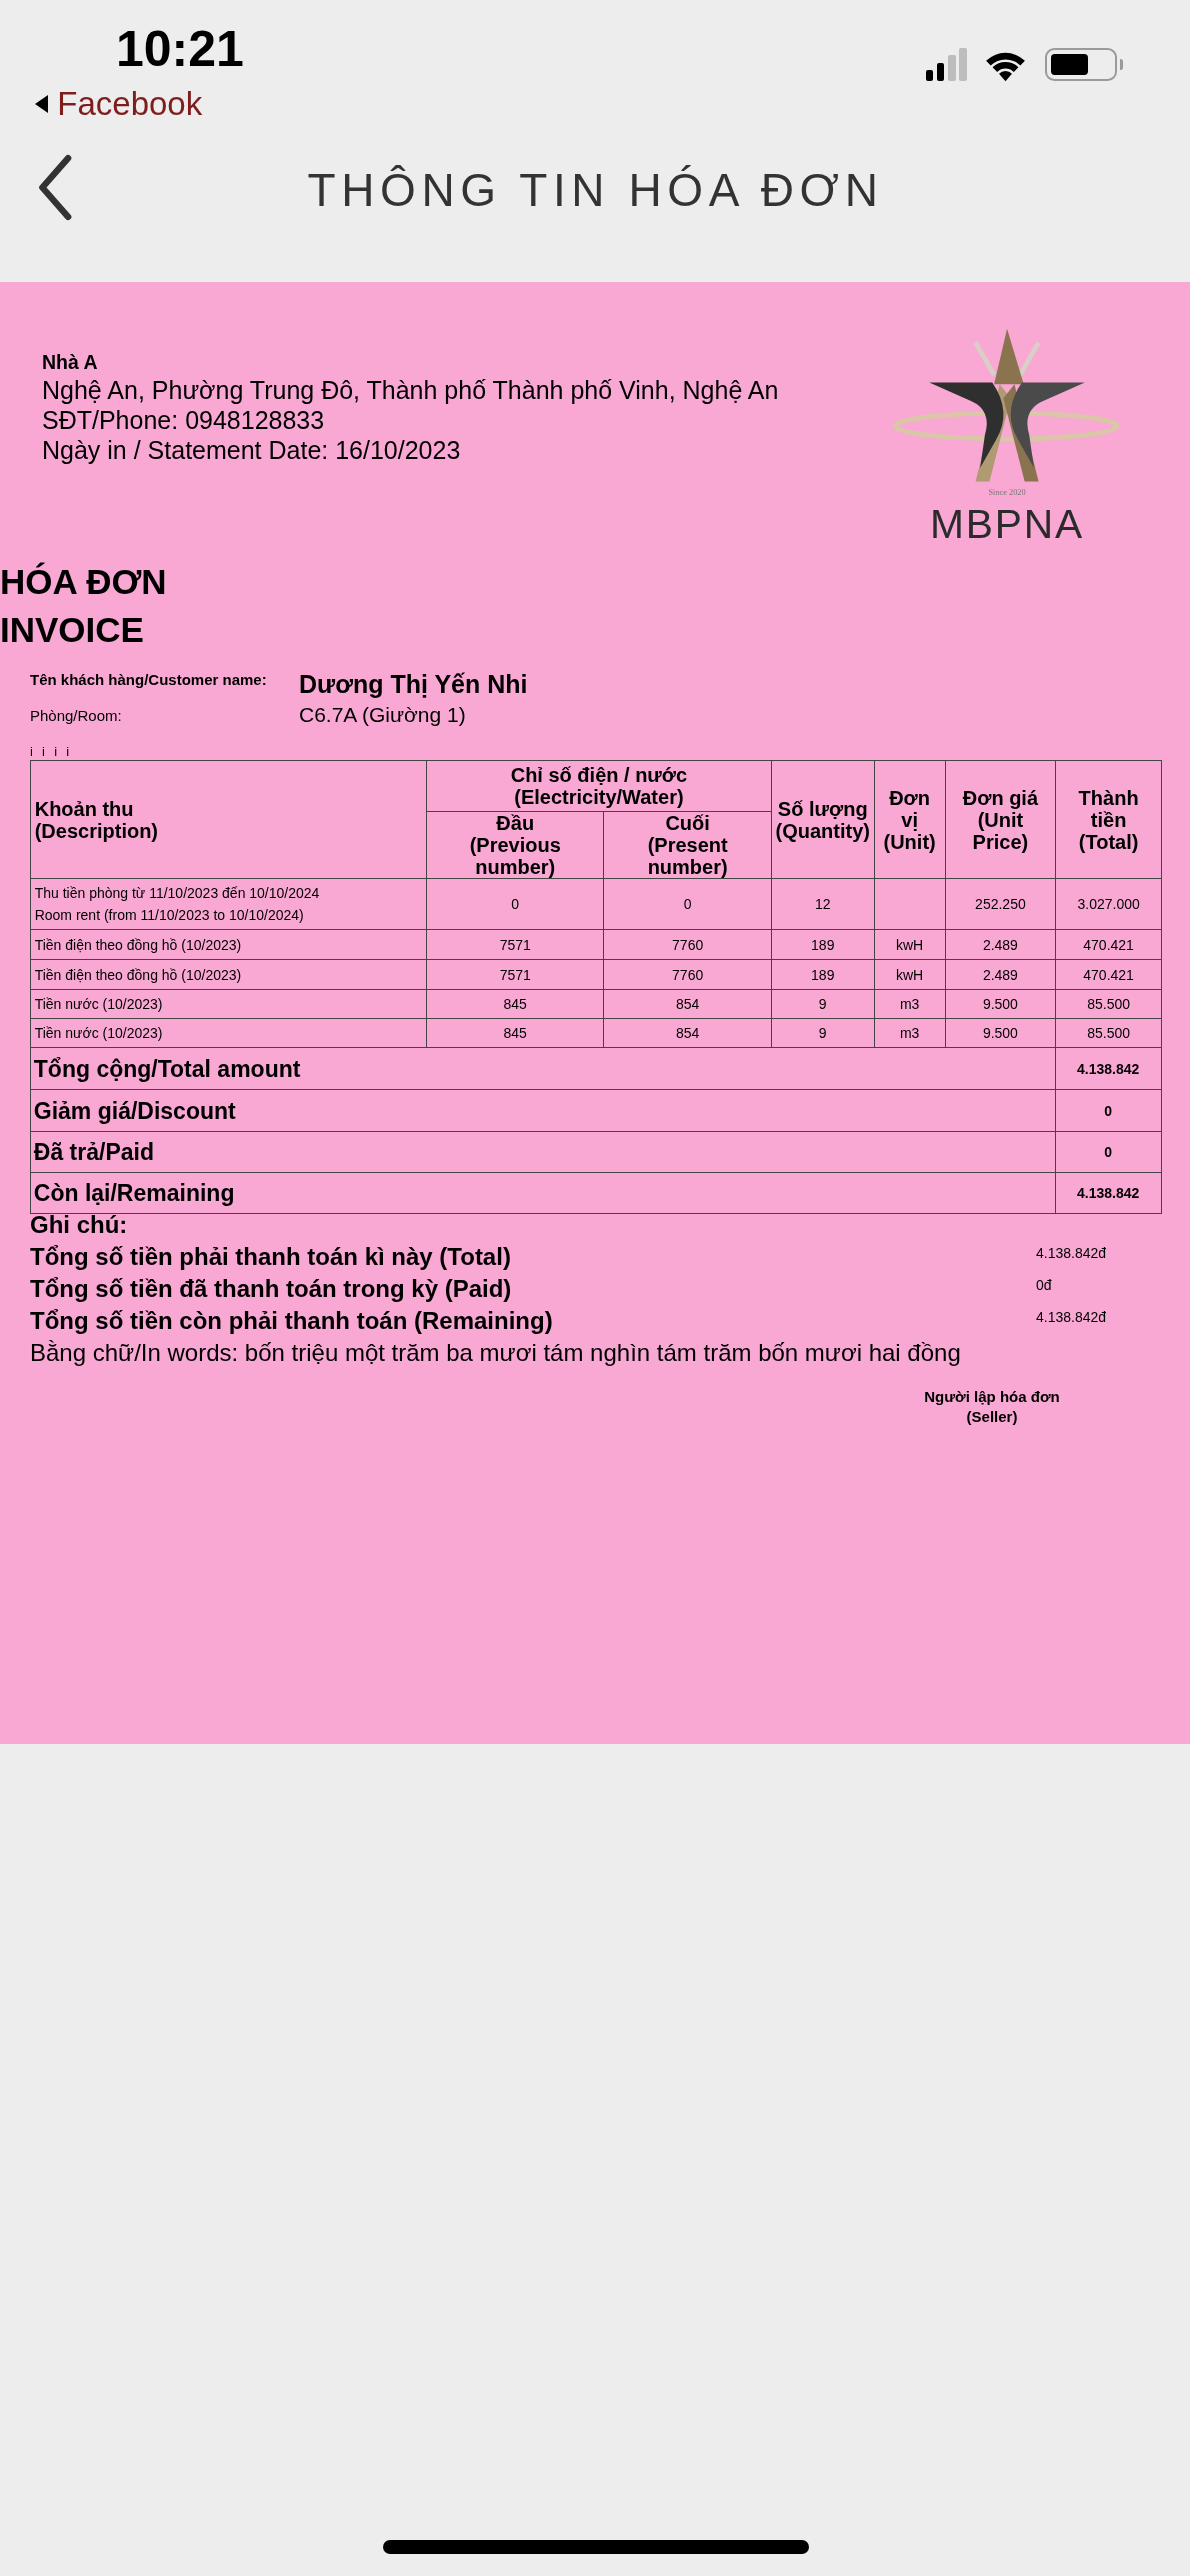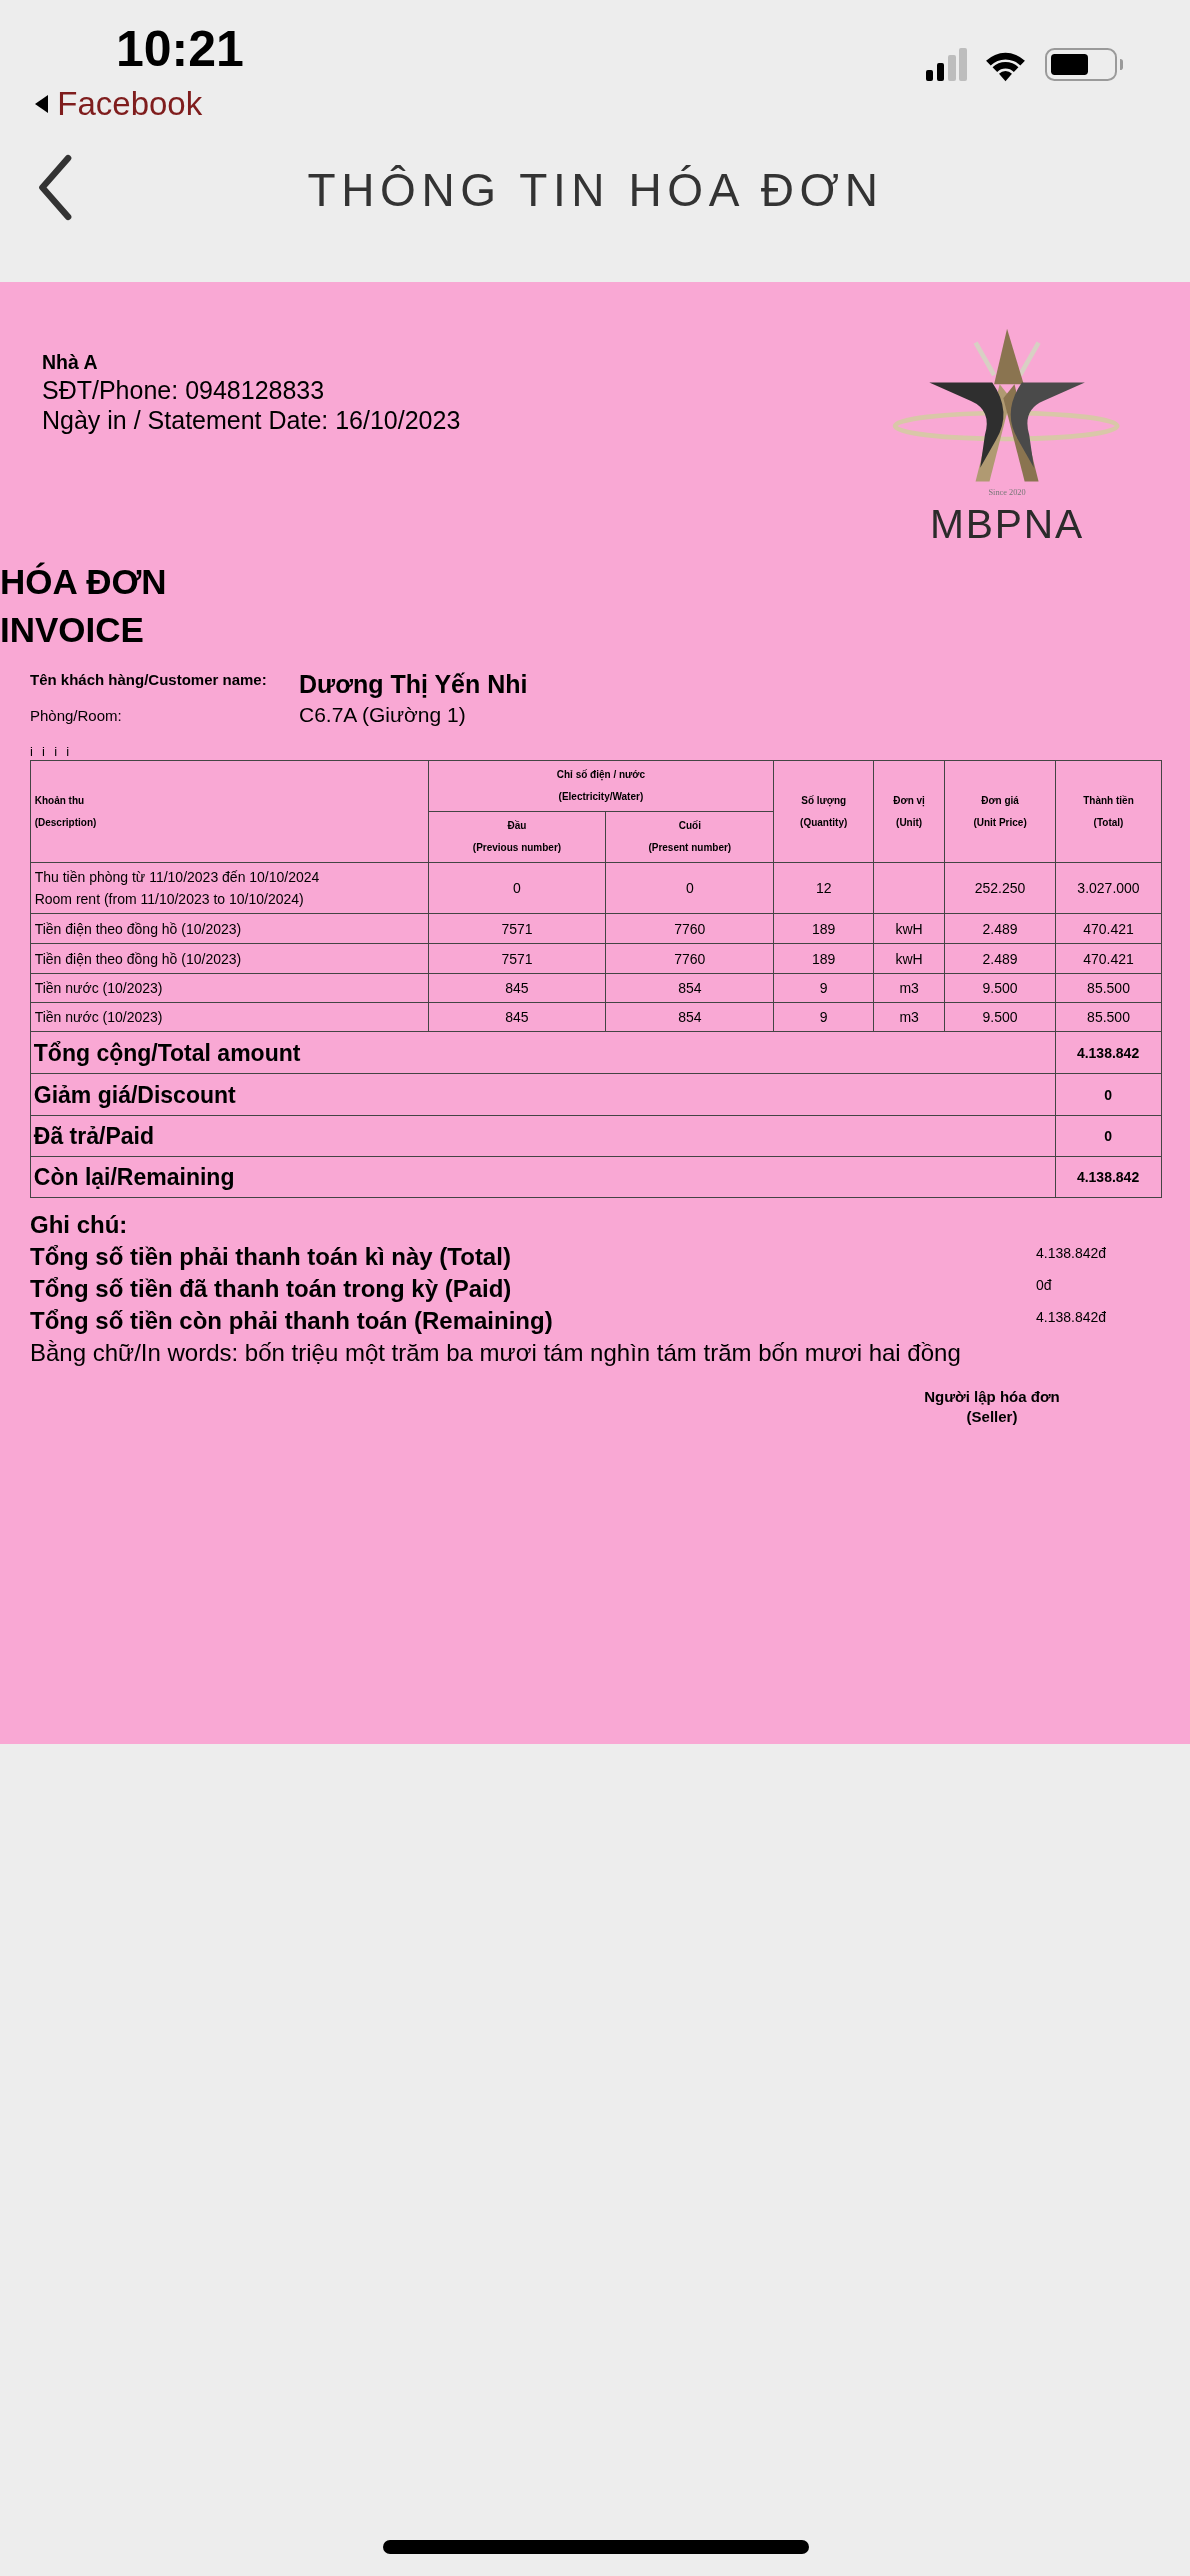--- a/index.html
+++ b/index.html
@@ -30,21 +30,21 @@
   .logo { left: 883px; top: 28px; width: 250px; height: 232px; }
   .inv-title { left: 0; width: 1191px; top: 276px; text-align: left; font-size: 35px; font-weight: 700; line-height: 48px; }
   .cust-label { font-size: 15px; font-weight: 700; }
   .room-label { font-size: 15px; }
   .cust-name { font-size: 25px; font-weight: 700; }
   .room-val { font-size: 21px; }
   .iiii { left: 30px; top: 462px; font-size: 13px; letter-spacing: 2.8px; }
 
   table.items { position: absolute; left: 30px; top: 478px; width: 1132px; border-collapse: collapse; font-size: 14px; }
   table.items td, table.items th { border: 1.9px solid #444; text-align: center; vertical-align: middle; padding: 0 3.7px; line-height: 22px; }
-  table.items th { font-weight: 700; font-size: 10px; }
+  table.items th { font-weight: 700; font-size: 20px; }
   table.items th.desc { text-align: left; }
   table.items td.desc { text-align: left; }
   table.items tr.sum td { font-size: 23px; font-weight: 700; text-align: left; padding-left: 2.8px; }
   table.items tr.sum td.amt { font-size: 14px; text-align: center; }
 
   .notes { left: 30px; top: 927px; font-size: 24px; line-height: 32px; }
   .notes .b { font-weight: 700; }
   .note-vals { left: 1036px; top: 955px; font-size: 14px; line-height: 32px; }
   .signer { left: 890px; top: 1105px; width: 204px; text-align: center; font-size: 15px; font-weight: 700; line-height: 20.4px; }
 
@@ -77,20 +77,21 @@
 
 <svg class="nav-back" viewBox="0 0 50 72">
   <polyline points="36,4 8,36 36,68" fill="none" stroke="#333" stroke-width="7" stroke-linecap="round" stroke-linejoin="round"></polyline>
 </svg>
 <div class="nav-title">THÔNG TIN HÓA ĐƠN</div>
 
 <div class="doc">
 
   <div class="doc-abs company">
     <div class="name">Nhà A</div>
+    <div>Nghệ An, Phường Trung Đô, Thành phố Thành phố Vinh, Nghệ An</div>
     <div>SĐT/Phone: 0948128833</div>
     <div>Ngày in / Statement Date: 16/10/2023</div>
   </div>
 
   <div class="doc-abs logo">
     <svg width="250" height="232" viewBox="0 0 270 250">
       <ellipse cx="133" cy="125" rx="120" ry="14" fill="none" stroke="#d9c7a8" stroke-width="5"></ellipse>
       <path d="M100 35 L120 70 M168 35 L148 70" stroke="#d8d0c4" stroke-width="5" fill="none"></path>
       <polygon points="134,20 152,80 120,80" fill="#8a7450"></polygon>
       <polygon points="126,80 100,185 115,185 138,95" fill="#b09a72"></polygon>

